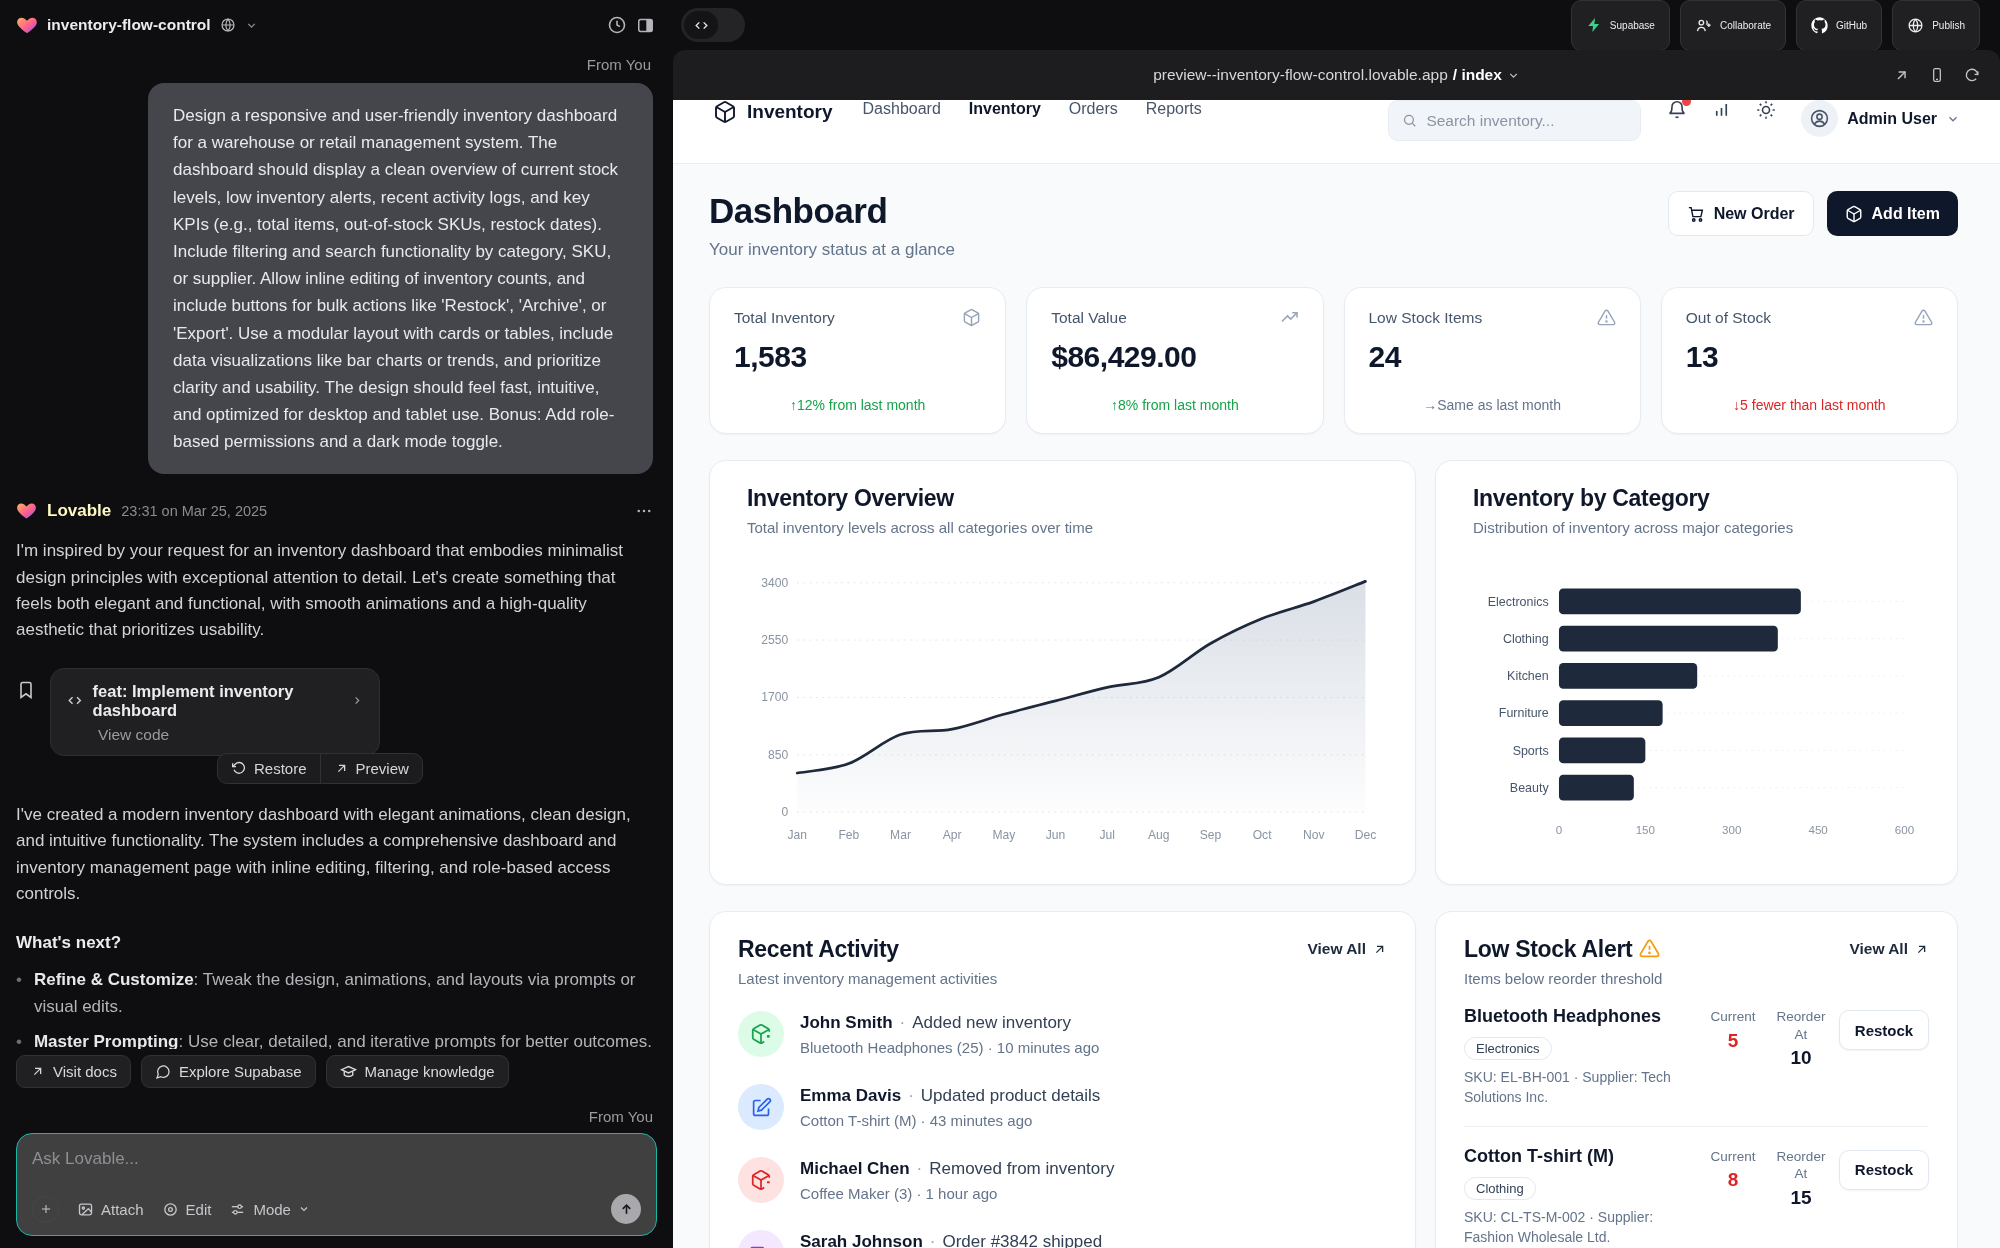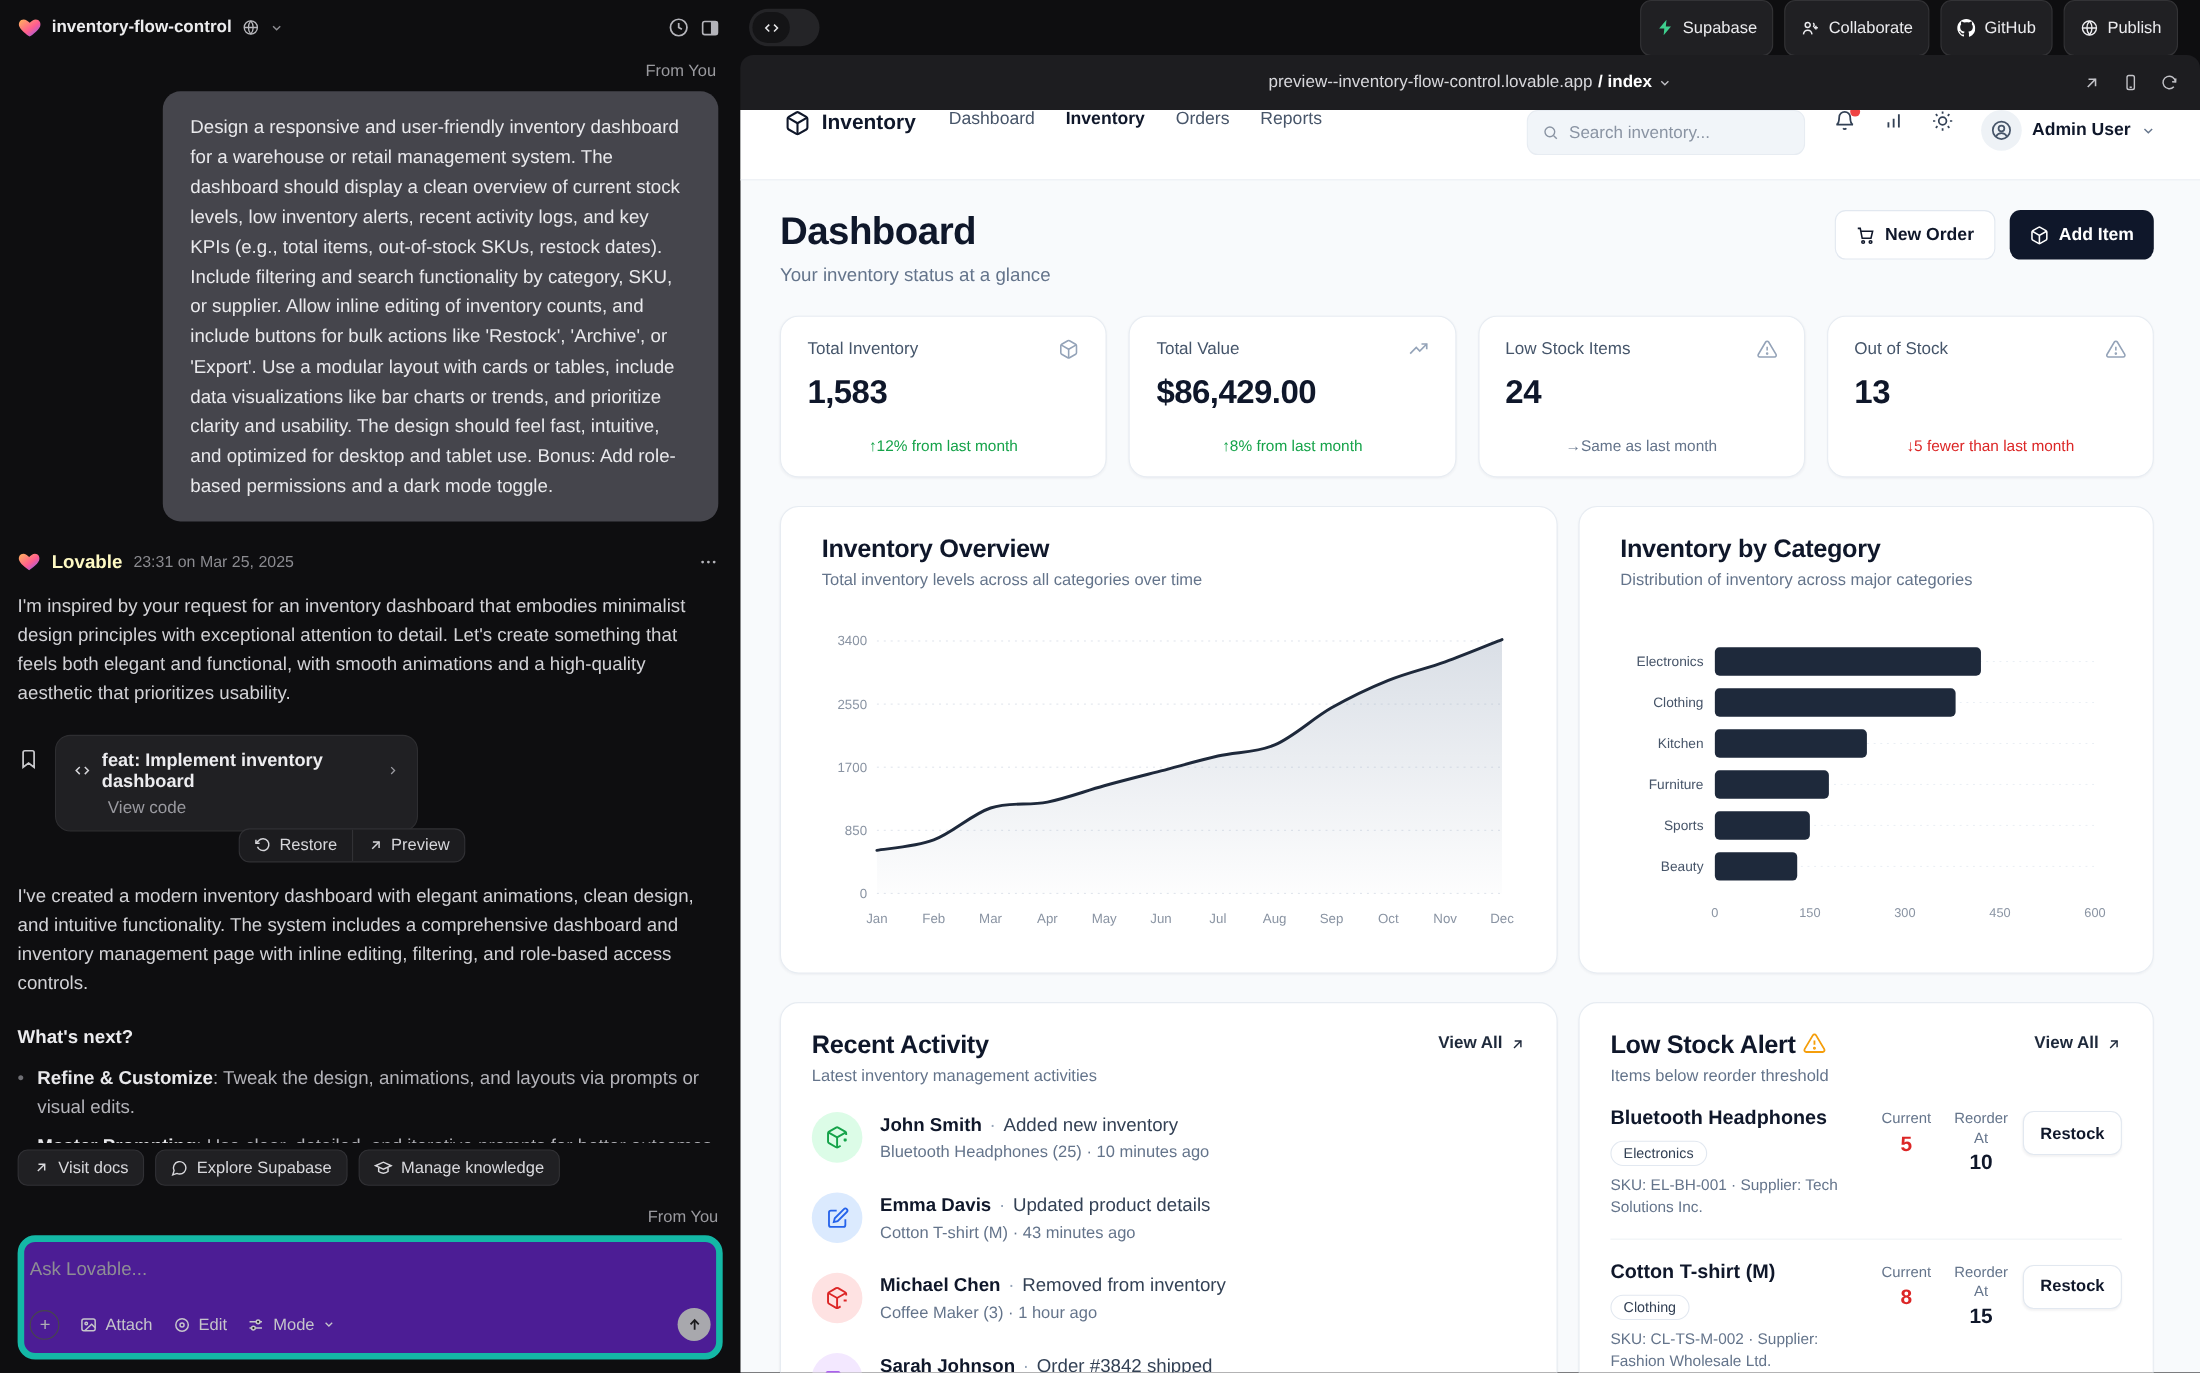--- a/index.html
+++ b/index.html
@@ -37,40 +37,40 @@
   ul.next { list-style:none; margin-top:14px; }
   ul.next li { display:flex; gap:12px; margin-bottom:9px; font-size:17px; line-height:1.55; }
   ul.next .dot { color:#6e6e73; flex:none; }
   ul.next strong { color:#e8e8eb; }
   ul.next .desc { color:#b3b3b9; }
   .chat-footer { flex:none; padding:6px 16px 12px; }
   .chips { display:flex; gap:10px; margin-bottom:20px; }
   .chip { display:flex; align-items:center; gap:8px; padding:7px 13px; background:#202023; border:1px solid #313135;
     border-radius:9px; color:#d9d9dd; font-size:15px; cursor:pointer; }
   .footer-fromyou { text-align:right; color:#9a9a9f; font-size:15px; margin:0 4px 8px; }
-  .ask-box { background:#4c1d95; border:6px solid #14b8a6; border-radius:16px; padding:15px 5px 11px; }
+  .ask-box { background:#404040; border:1px solid #14b8a6; border-radius:16px; padding:15px 15px 11px; }
   .ask-placeholder { color:#8e8e94; font-size:17px; }
   .ask-controls { margin-top:25px; display:flex; align-items:center; gap:18px; }
   .plus-circle { width:27px; height:27px; border:1.5px solid #47474b; border-radius:50%; color:#aeaeb4;
     display:flex; align-items:center; justify-content:center; background:none; cursor:pointer; }
   .ask-ctl { display:flex; align-items:center; gap:7px; color:#c6c6cb; font-size:15px; background:none; border:none;
     font-family:inherit; cursor:pointer; }
   .ask-controls .spacer { flex:1; }
   .send-btn { width:30px; height:30px; border-radius:50%; background:#a8a8ad; border:none; color:#1b1b1d;
     display:flex; align-items:center; justify-content:center; cursor:pointer; }
 
   
   .right { position:absolute; left:673px; top:0; width:1327px; height:1248px; display:flex; flex-direction:column; }
   .right-top { height:50px; flex:none; display:flex; align-items:center; padding:0 20px 0 8px; gap:10px; }
   .code-toggle { width:64px; height:34px; background:#242427; border-radius:17px; position:relative; cursor:pointer; border:none; }
   .code-toggle .knob { position:absolute; left:3px; top:3px; width:34px; height:28px; background:#141416; border-radius:14px;
     color:#e8e8ea; display:flex; align-items:center; justify-content:center; }
   .right-top .spacer { flex:1; }
   .top-btn { display:flex; align-items:center; gap:8px; height:51px; padding:0 14px; background:#202023;
-    border:1px solid #333336; border-radius:10px; color:#ececef; font-size:15px; font-family:inherit; cursor:pointer; }
+    border:1px solid #333336; border-radius:10px; color:#ececef; font-size:10px; font-family:inherit; cursor:pointer; }
   .preview-win { flex:1; background:#1d1d20; border-radius:12px 12px 0 0; overflow:hidden; display:flex; flex-direction:column; }
   .url-bar { height:50px; flex:none; position:relative; display:flex; align-items:center; justify-content:center; gap:5px;
     color:#d7d7db; font-size:15.5px; }
   .url-bar .path { color:#ffffff; font-weight:600; }
   .url-icons { position:absolute; right:20px; top:0; height:50px; display:flex; align-items:center; gap:19px; color:#c3c3c8; }
 
   
   .app { flex:1; background:#f8fafc; overflow:hidden; color:#0f172a; }
   .app-header { height:64px; background:#fff; border-bottom:1px solid #e8edf3; display:flex; align-items:flex-start; padding:0 40px; }
   .brand { display:flex; align-items:center; gap:10px; font-size:19px; font-weight:800; color:#0f172a; }

